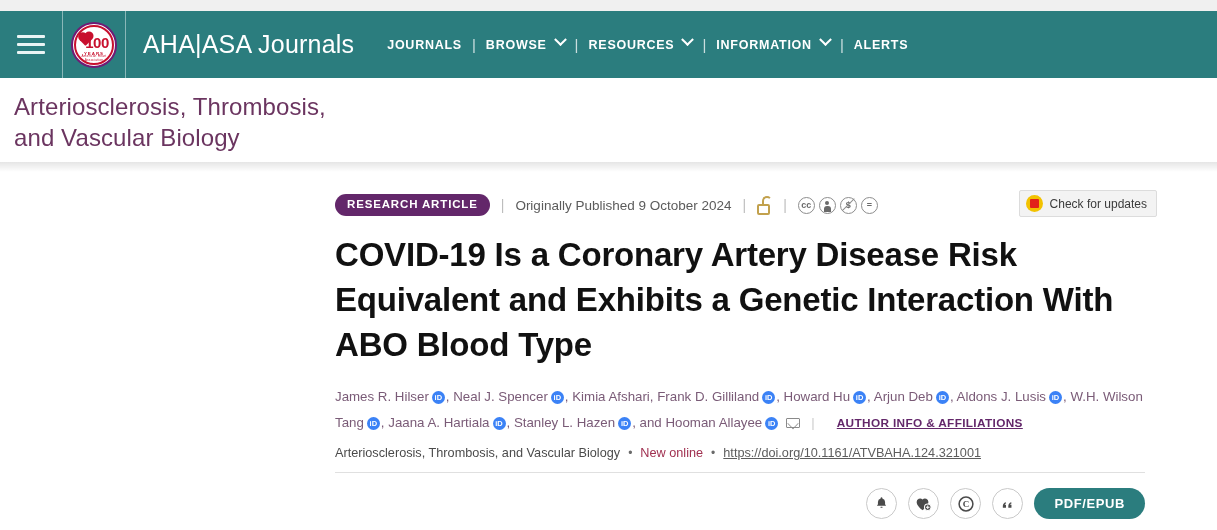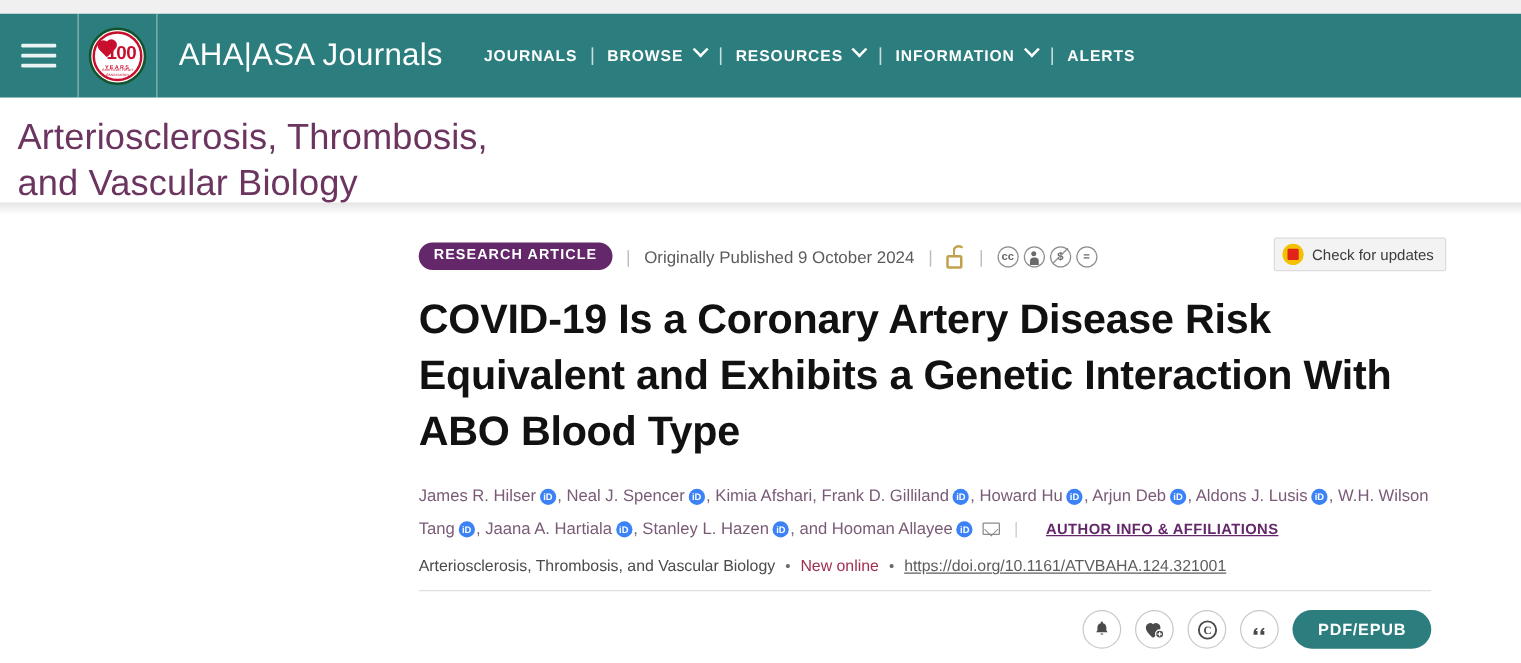--- a/index.html
+++ b/index.html
@@ -54,21 +54,21 @@
     width: 62px;
     height: 67px;
     display: flex;
     align-items: center;
     justify-content: center;
   }
   .aha-logo {
     width: 46px; height: 46px;
     border-radius: 50%;
     background: #ffffff;
-    border: 2px solid #14532d;
+    border: 2px solid #701a75;
     display: flex;
     align-items: center;
     justify-content: center;
     position: relative;
     overflow: hidden;
   }
   .aha-logo .ring {
     position: absolute;
     width: 40px; height: 40px;
     border-radius: 50%;
@@ -163,21 +163,21 @@
   }
 
   
   .journal-banner {
     background: #ffffff;
     padding: 14px 0 12px 14px;
     height: 84px;
   }
   .journal-title {
     color: #6b3560;
-    font-size: 29px;
+    font-size: 24px;
     line-height: 1.28;
     font-weight: 400;
     letter-spacing: 0.1px;
   }
   .banner-shadow {
     height: 10px;
     background: linear-gradient(to bottom, rgba(0,0,0,0.10), rgba(0,0,0,0));
     width: 100%;
   }
 

